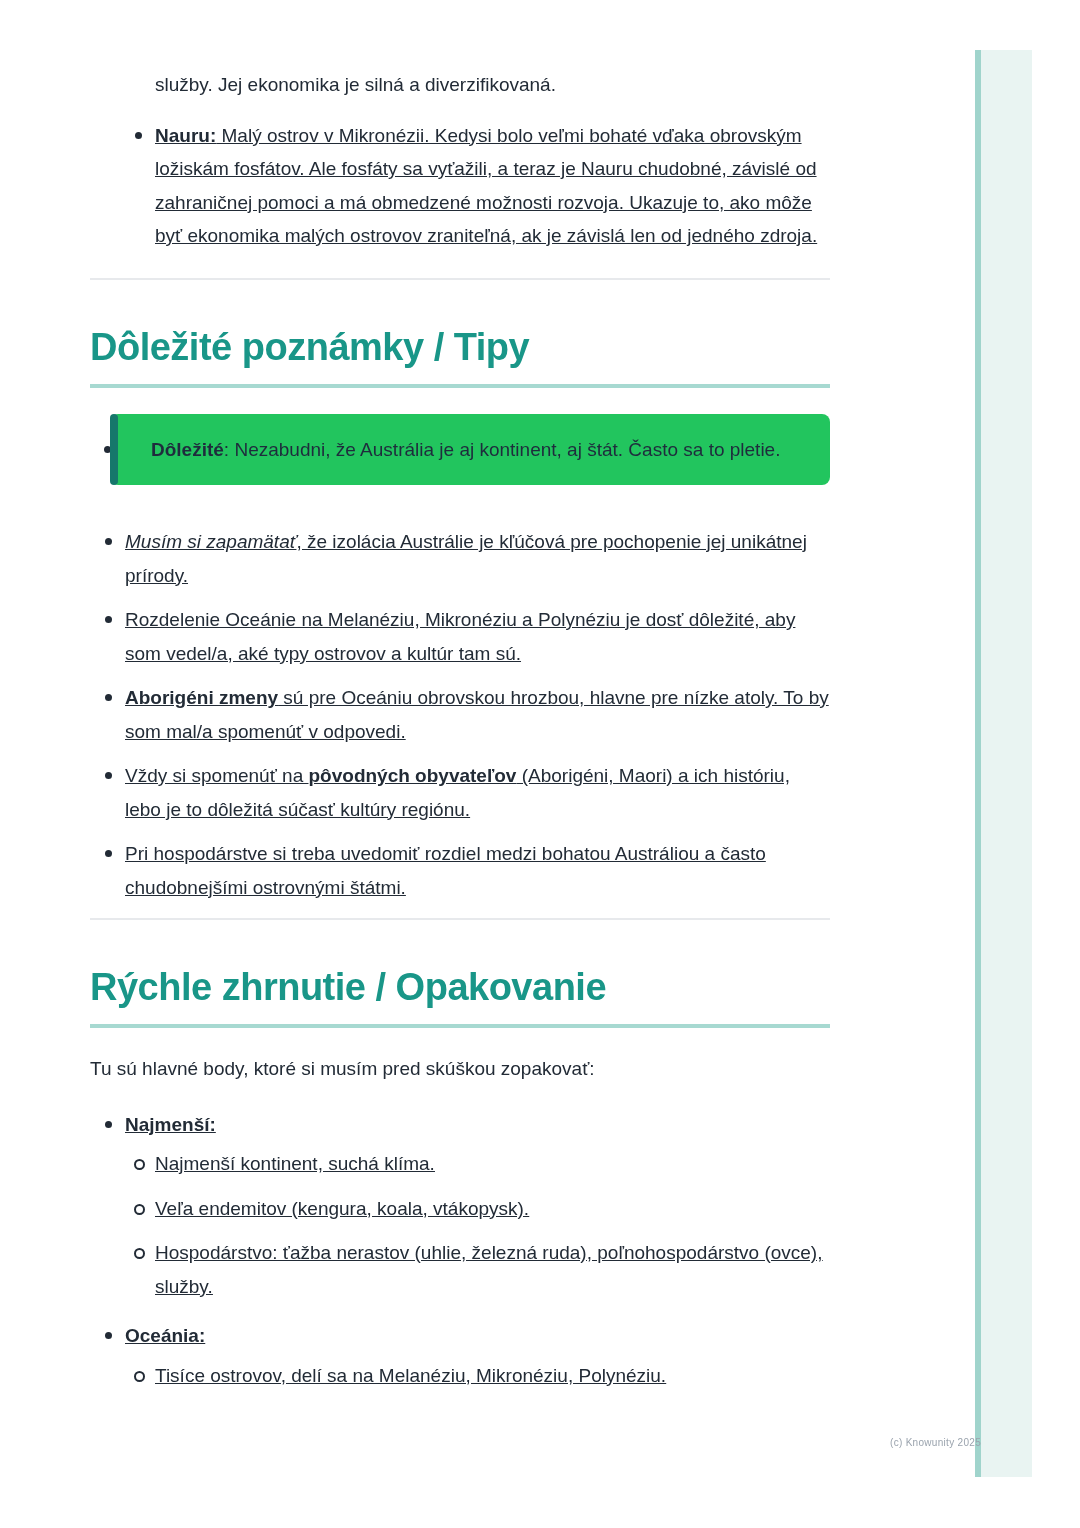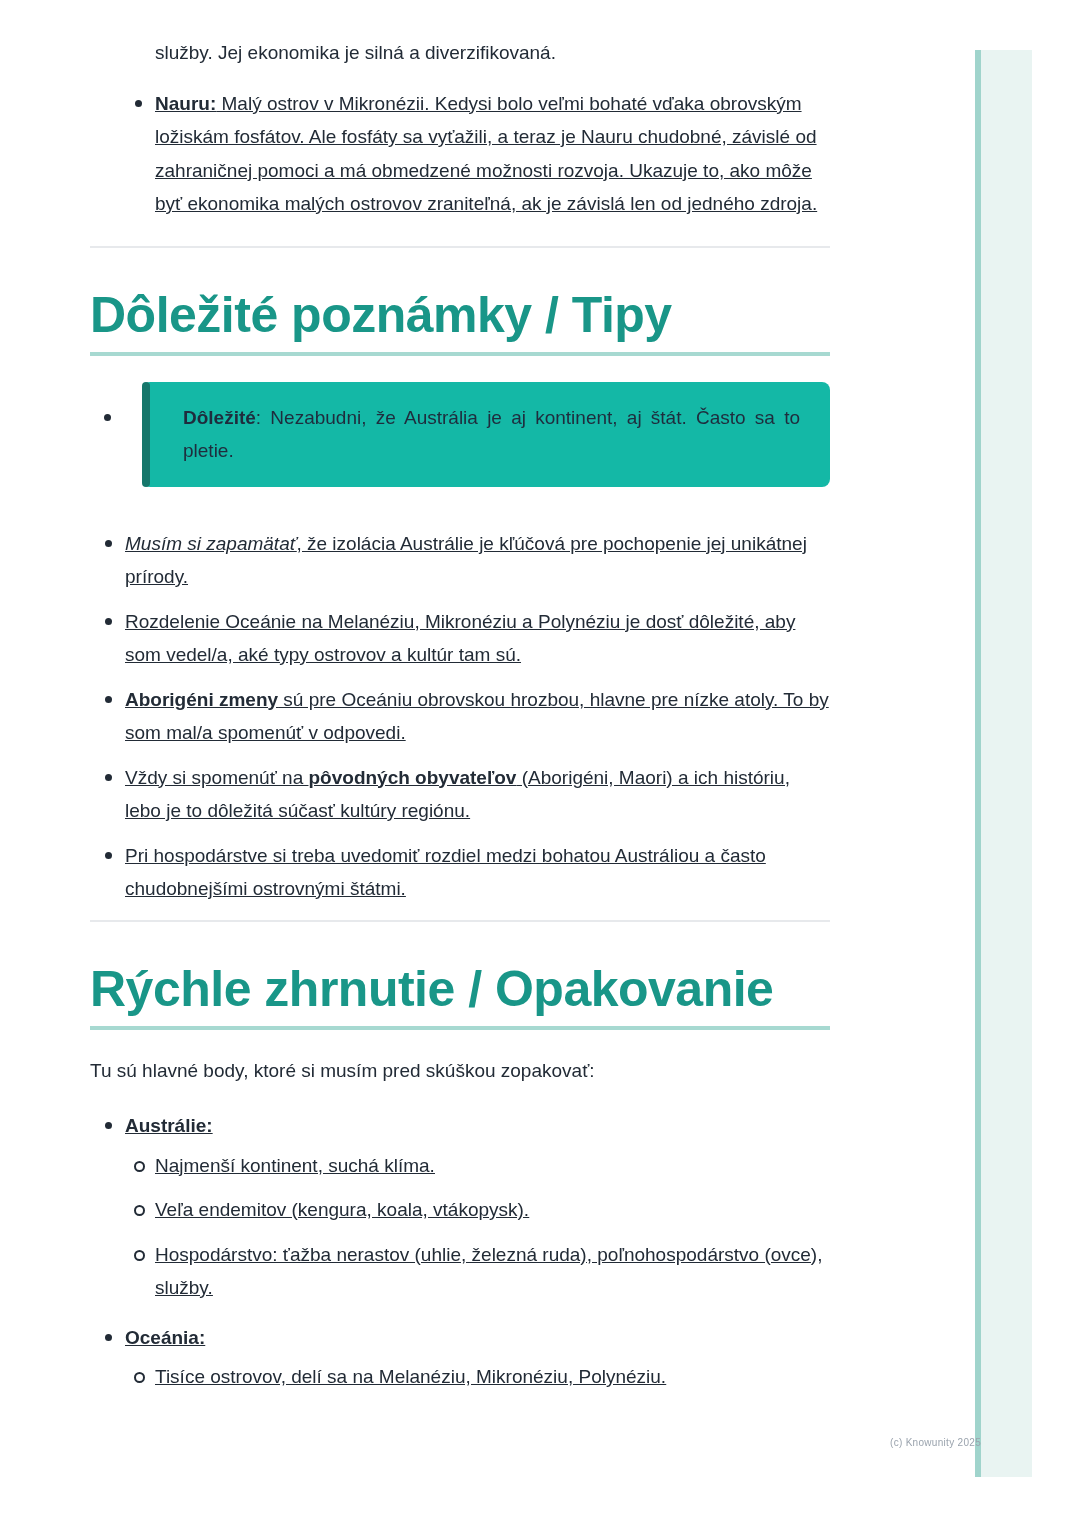--- a/index.html
+++ b/index.html
@@ -21,48 +21,48 @@
     background:#A0D4CC;
   }
   .watermark{
     position:absolute;top:1437px;left:890px;z-index:2;
     font-size:10px;color:#9AA3AD;letter-spacing:.3px;white-space:nowrap;
   }
   .content{
     position:absolute;left:90px;top:0;width:740px;z-index:3;
     font-size:19px;line-height:33.5px;
   }
-  .cont-line{margin:0 0 0 65px;padding-top:36px;}
+  .cont-line{margin:0 0 0 65px;padding-top:68px;}
   ul{list-style:none;margin:0;padding:0;text-decoration:underline;}
   li{position:relative;}
   .top-list{margin-top:17px;}
   .top-list > li{margin-left:65px;}
   .top-list > li::before,
   .notes-list > li::before,
   .summary-list > li::before{
     content:"";position:absolute;left:-20px;top:13px;
     width:7px;height:7px;border-radius:50%;background:#222B36;
   }
   .divider{height:0;border:0;border-top:2px solid #E7E9EC;margin:25px 0 0 0;}
   .divider-2{margin-top:14px;}
   h2{
     margin:44px 0 0 0;
-    font-size:50px;line-height:46px;font-weight:700;
+    font-size:38px;line-height:46px;font-weight:700;
     color:#199688;letter-spacing:-.5px;
   }
   .h-rule{height:4px;background:#A7D9D1;margin-top:14px;}
   
   .callout-row{position:relative;margin-top:26px;}
   .callout-row::before{
     content:"";position:absolute;left:14px;top:32px;
     width:7px;height:7px;border-radius:50%;background:#222B36;
   }
   .callout{
-    position:relative;margin-left:52px;
-    background:#14b8a6;border-radius:8px;
+    position:relative;margin-left:20px;
+    background:#22c55e;border-radius:8px;
     padding:19px 30px 19px 41px;
     text-align:justify;color:#1F2C3D;
   }
   .callout::before{
     content:"";position:absolute;left:0;top:0;bottom:0;width:8px;
     background:#16776B;border-radius:8px;
   }
   .notes-list{margin:40px 0 0 35px;}
   .notes-list > li + li{margin-top:11px;}
   .intro{margin:24px 0 0 0;}
@@ -118,21 +118,21 @@
 
     <hr class="divider divider-2">
 
     <h2>Rýchle zhrnutie / Opakovanie</h2>
     <div class="h-rule"></div>
 
     <p class="intro">Tu sú hlavné body, ktoré si musím pred skúškou zopakovať:</p>
 
     <ul class="summary-list">
       <li>
-        <span class="b">Austrálie:</span>
+        <span class="b">Najmenší:</span>
         <ul class="circle-list">
           <li><span>Najmenší kontinent, suchá klíma.</span></li>
           <li><span>Veľa endemitov (kengura, koala, vtákopysk).</span></li>
           <li><span>Hospodárstvo: ťažba nerastov (uhlie, železná ruda), poľnohospodárstvo (ovce), služby.</span></li>
         </ul>
       </li>
       <li>
         <span class="b">Oceánia:</span>
         <ul class="circle-list">
           <li><span>Tisíce ostrovov, delí sa na Melanéziu, Mikronéziu, Polynéziu.</span></li>

